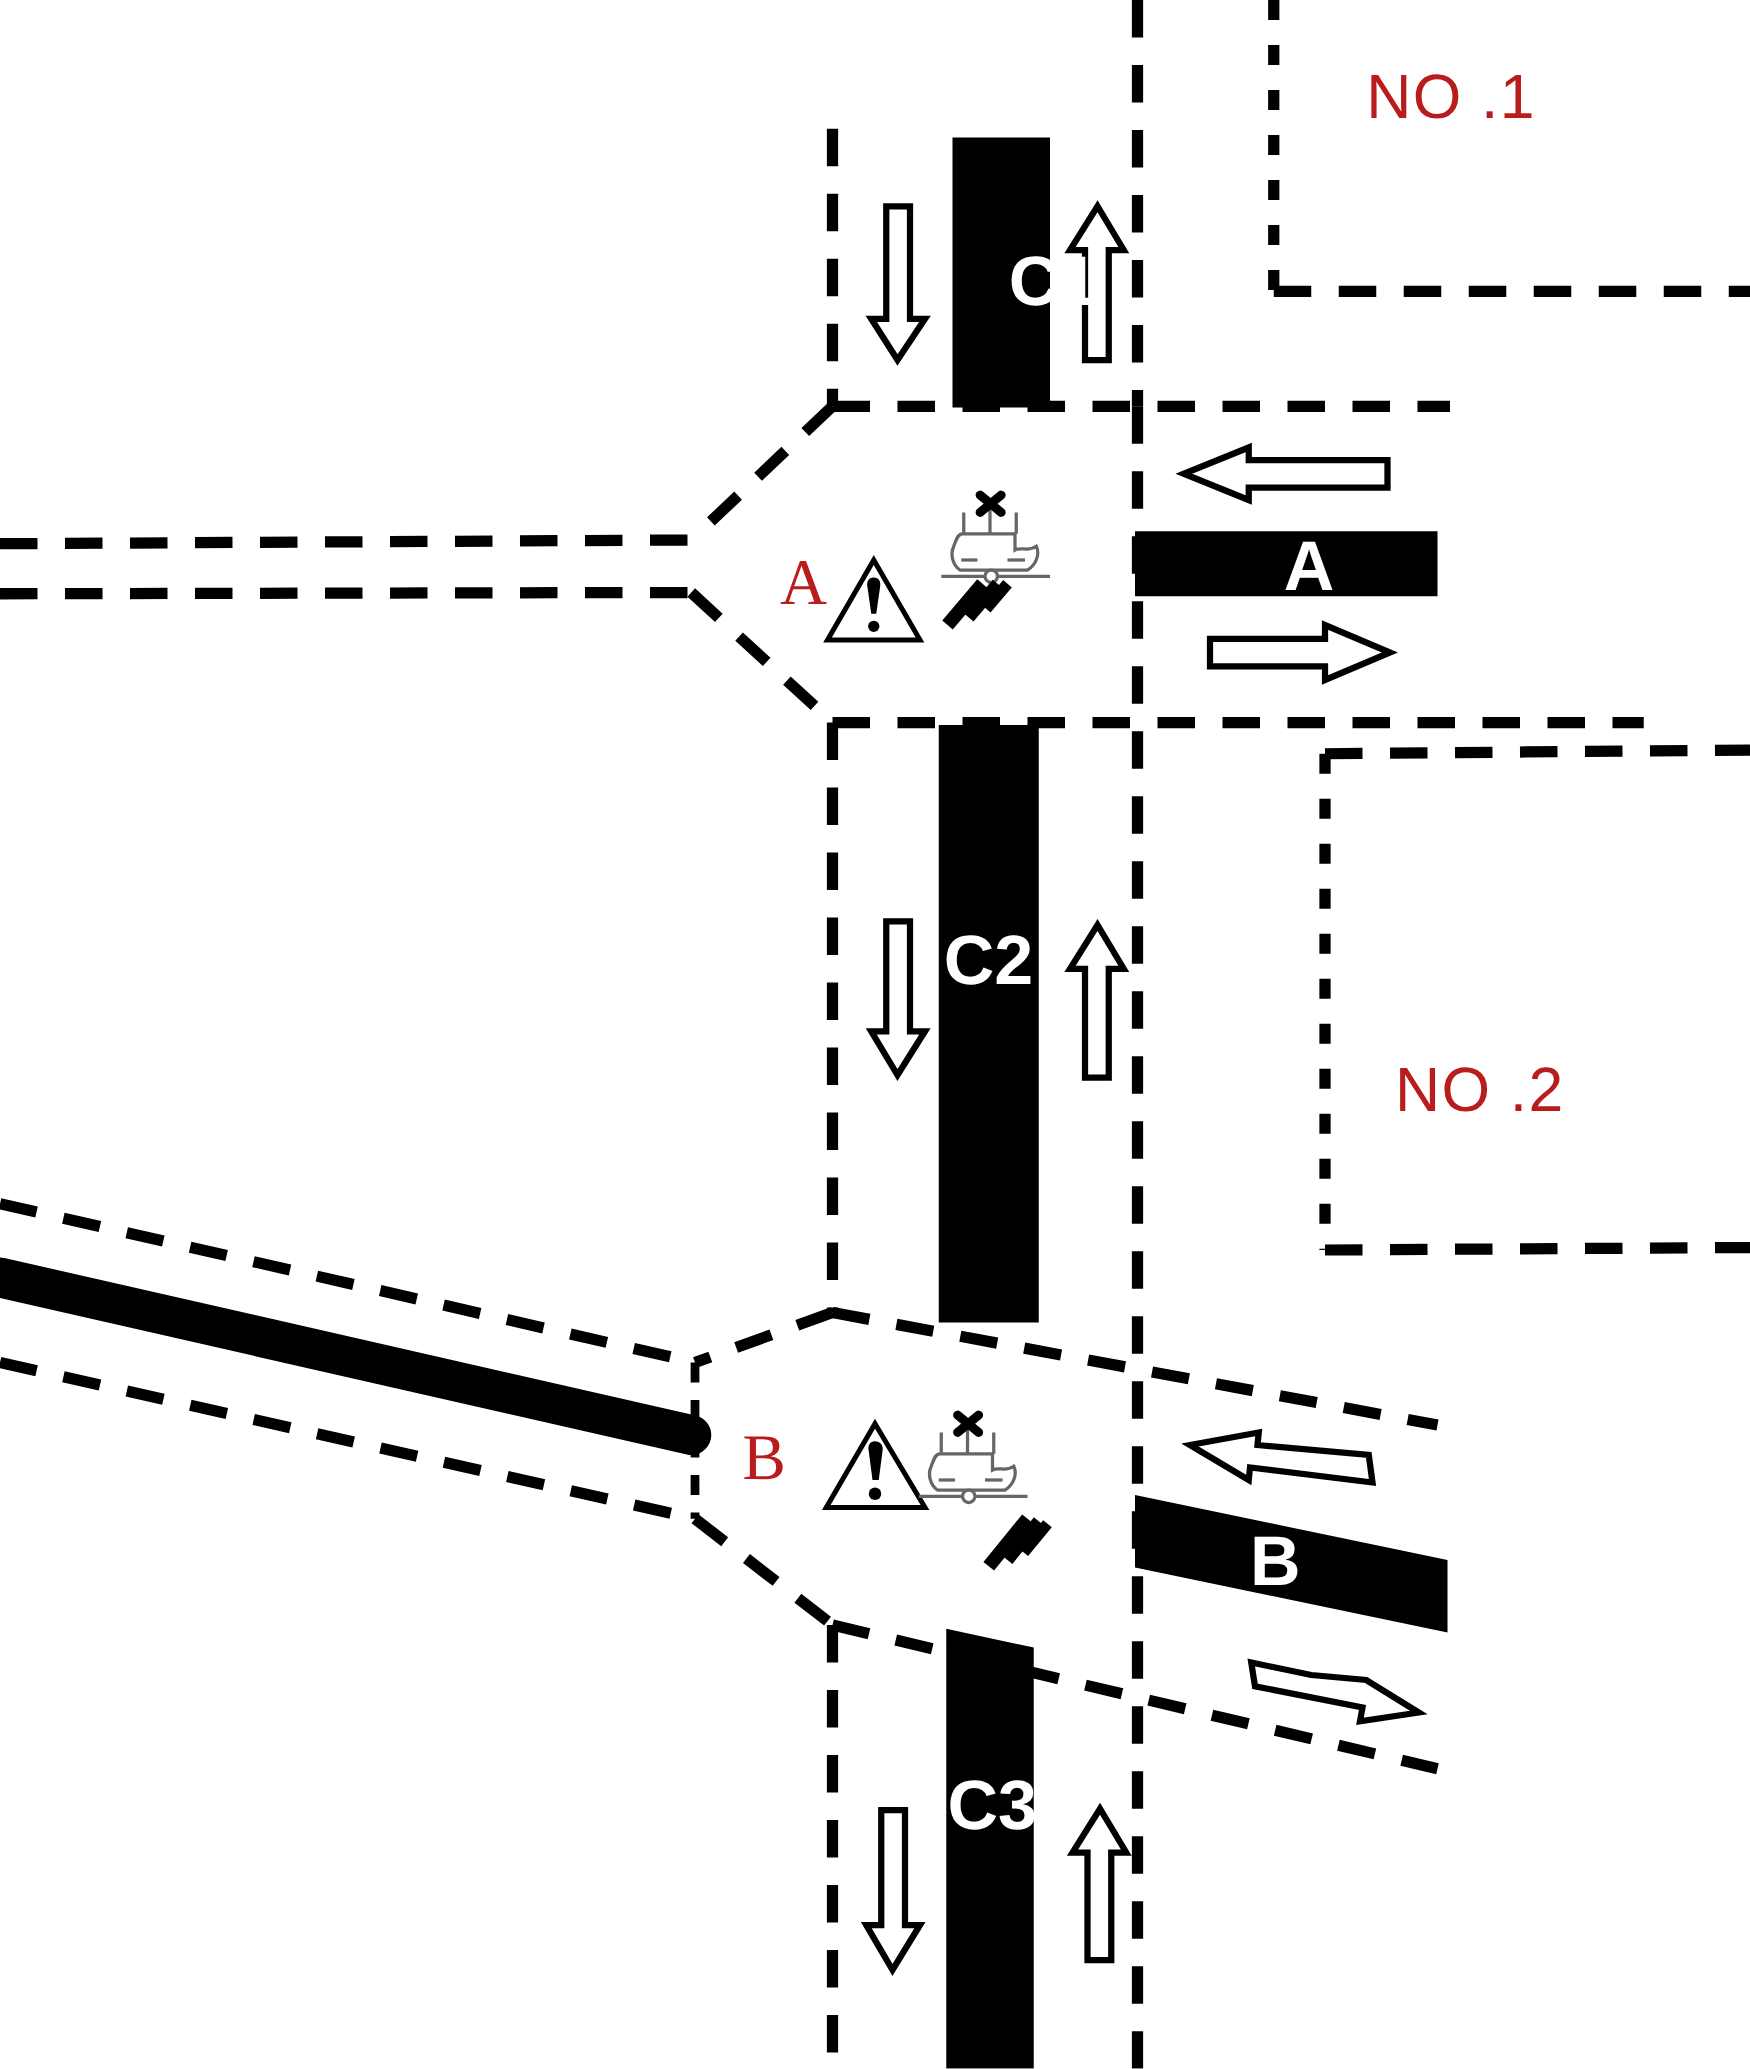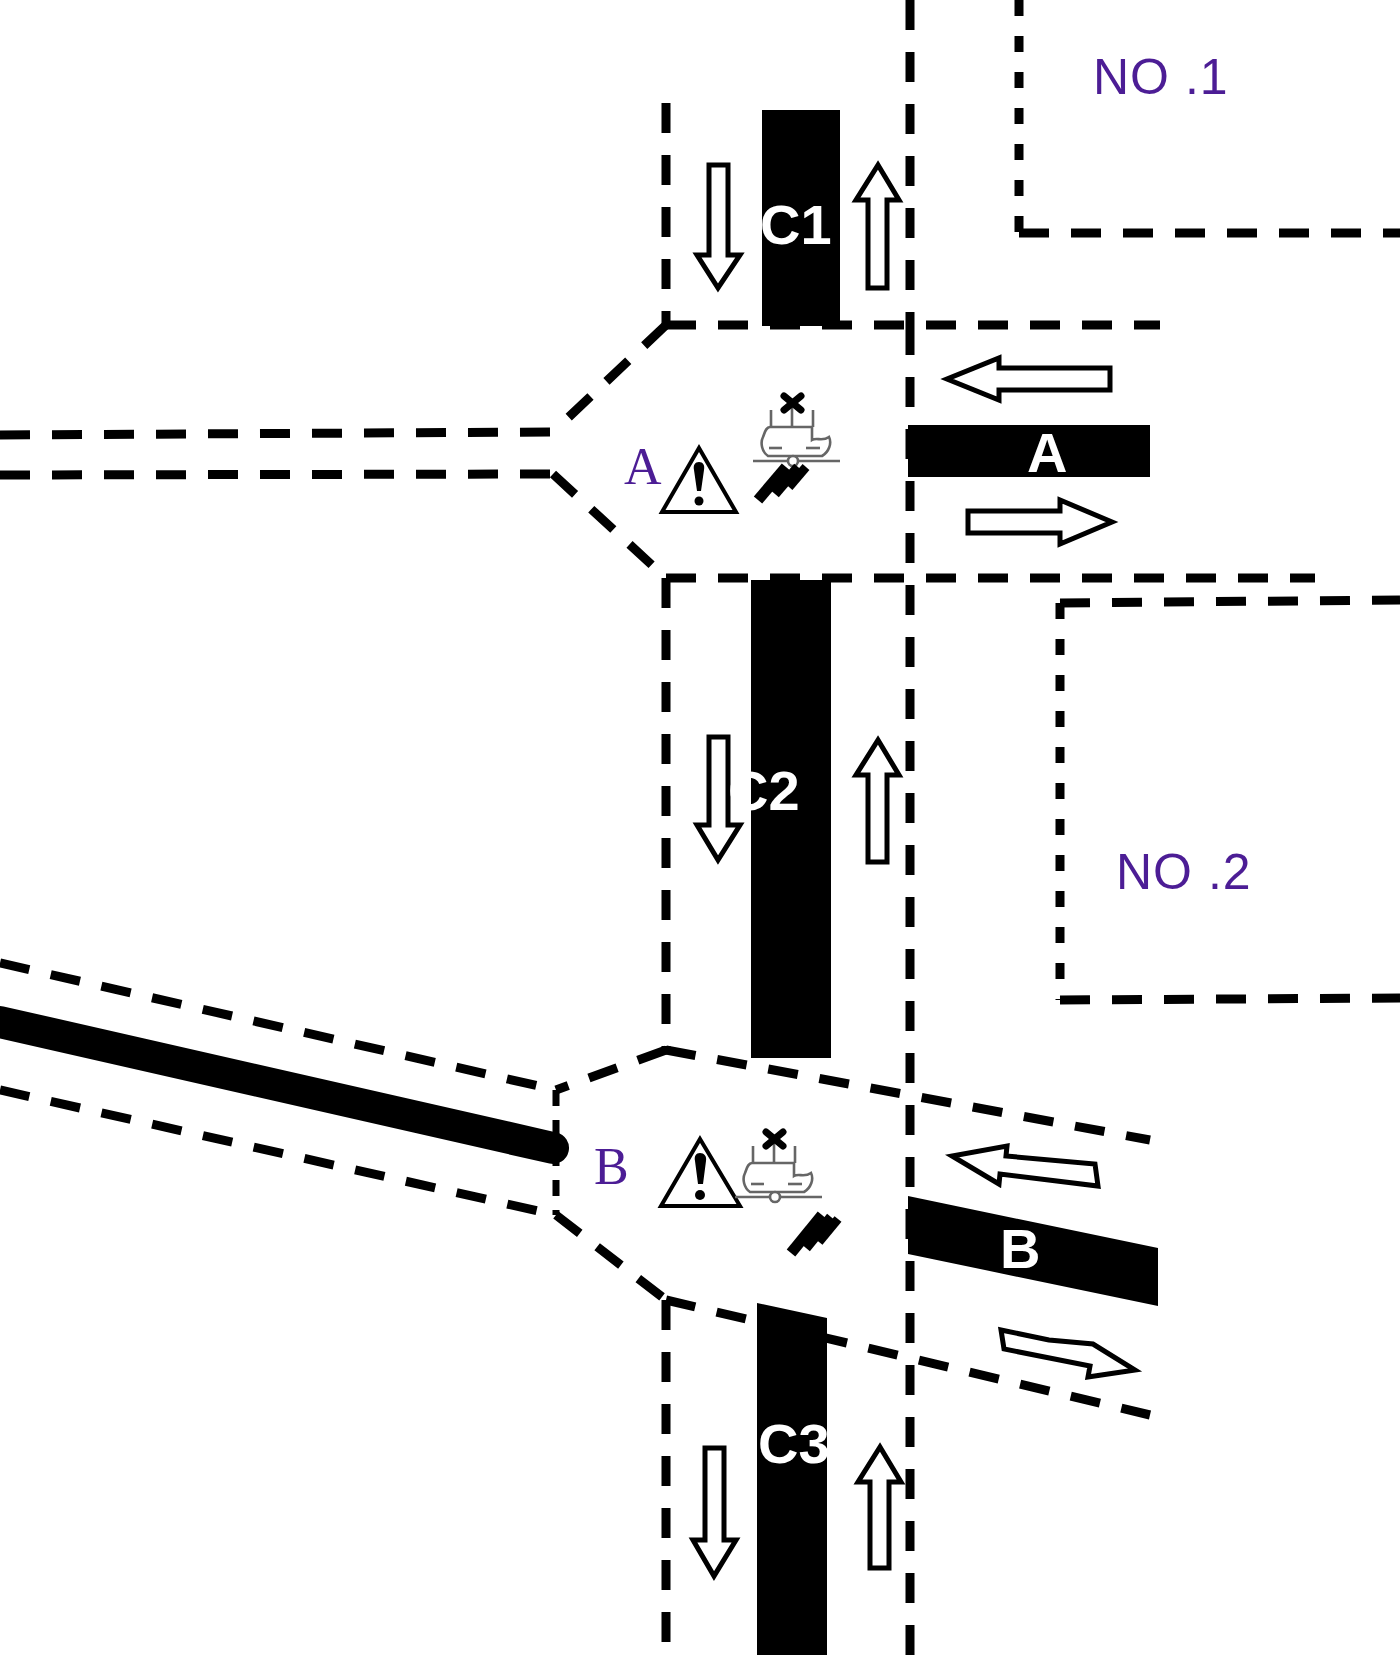--- a/index.html
+++ b/index.html
@@ -1,19 +1,19 @@
 <!DOCTYPE html>
 <html><head>
 <meta charset="utf-8">
 <style>
   html,body{margin:0;padding:0;background:#ffffff;}
   body{font-family:"Liberation Sans",sans-serif;}
   #stage{position:relative;width:1400px;height:1655px;background:#fff;overflow:hidden;}
   #stage svg{position:absolute;left:0;top:0;}
-  .lbl{position:absolute;font-family:"Liberation Sans",sans-serif;color:#4c1d95;white-space:nowrap;}
+  .lbl{position:absolute;font-family:"Liberation Sans",sans-serif;color:#b91c1c;white-space:nowrap;}
   .no-lbl{font-size:50px;letter-spacing:1px;}
   .serif-lbl{font-family:"Liberation Serif",serif;font-size:52px;}
   .bar-lbl{color:#fff;font-weight:bold;font-size:56px;letter-spacing:0px;}
 </style>
 </head>
 <body>
 
 <div id="stage">
 
   <svg width="1400" height="1655" viewBox="0 0 1400 1655">
@@ -170,23 +170,23 @@
   </svg>
 
   <div class="lbl no-lbl" style="left:1093px; top:48px;">NO .1</div>
 
   <div class="lbl no-lbl" style="left:1100px; top:843px;margin-left:16px;">NO .2</div>
 
   <div class="lbl serif-lbl" style="left:624px; top:437px;">A</div>
 
   <div class="lbl serif-lbl" style="left:594px; top:1137px;">B</div>
 
-  <div class="lbl bar-lbl" style="left:760px; top:192px;">C1</div>
+  <div class="lbl bar-lbl" style="left:807px; top:192px;">C1</div>
 
-  <div class="lbl bar-lbl" style="left:728px; top:735px;margin-top:23px;">C2</div>
+  <div class="lbl bar-lbl" style="left:755px; top:735px;">C2</div>
 
   <div class="lbl bar-lbl" style="left:758px; top:1411px;">C3</div>
 
   <div class="lbl bar-lbl" style="left:1027px; top:420px;">A</div>
 
   <div class="lbl bar-lbl" style="left:1000px; top:1216px;">B</div>
 
 </div>
 
 </body></html>

